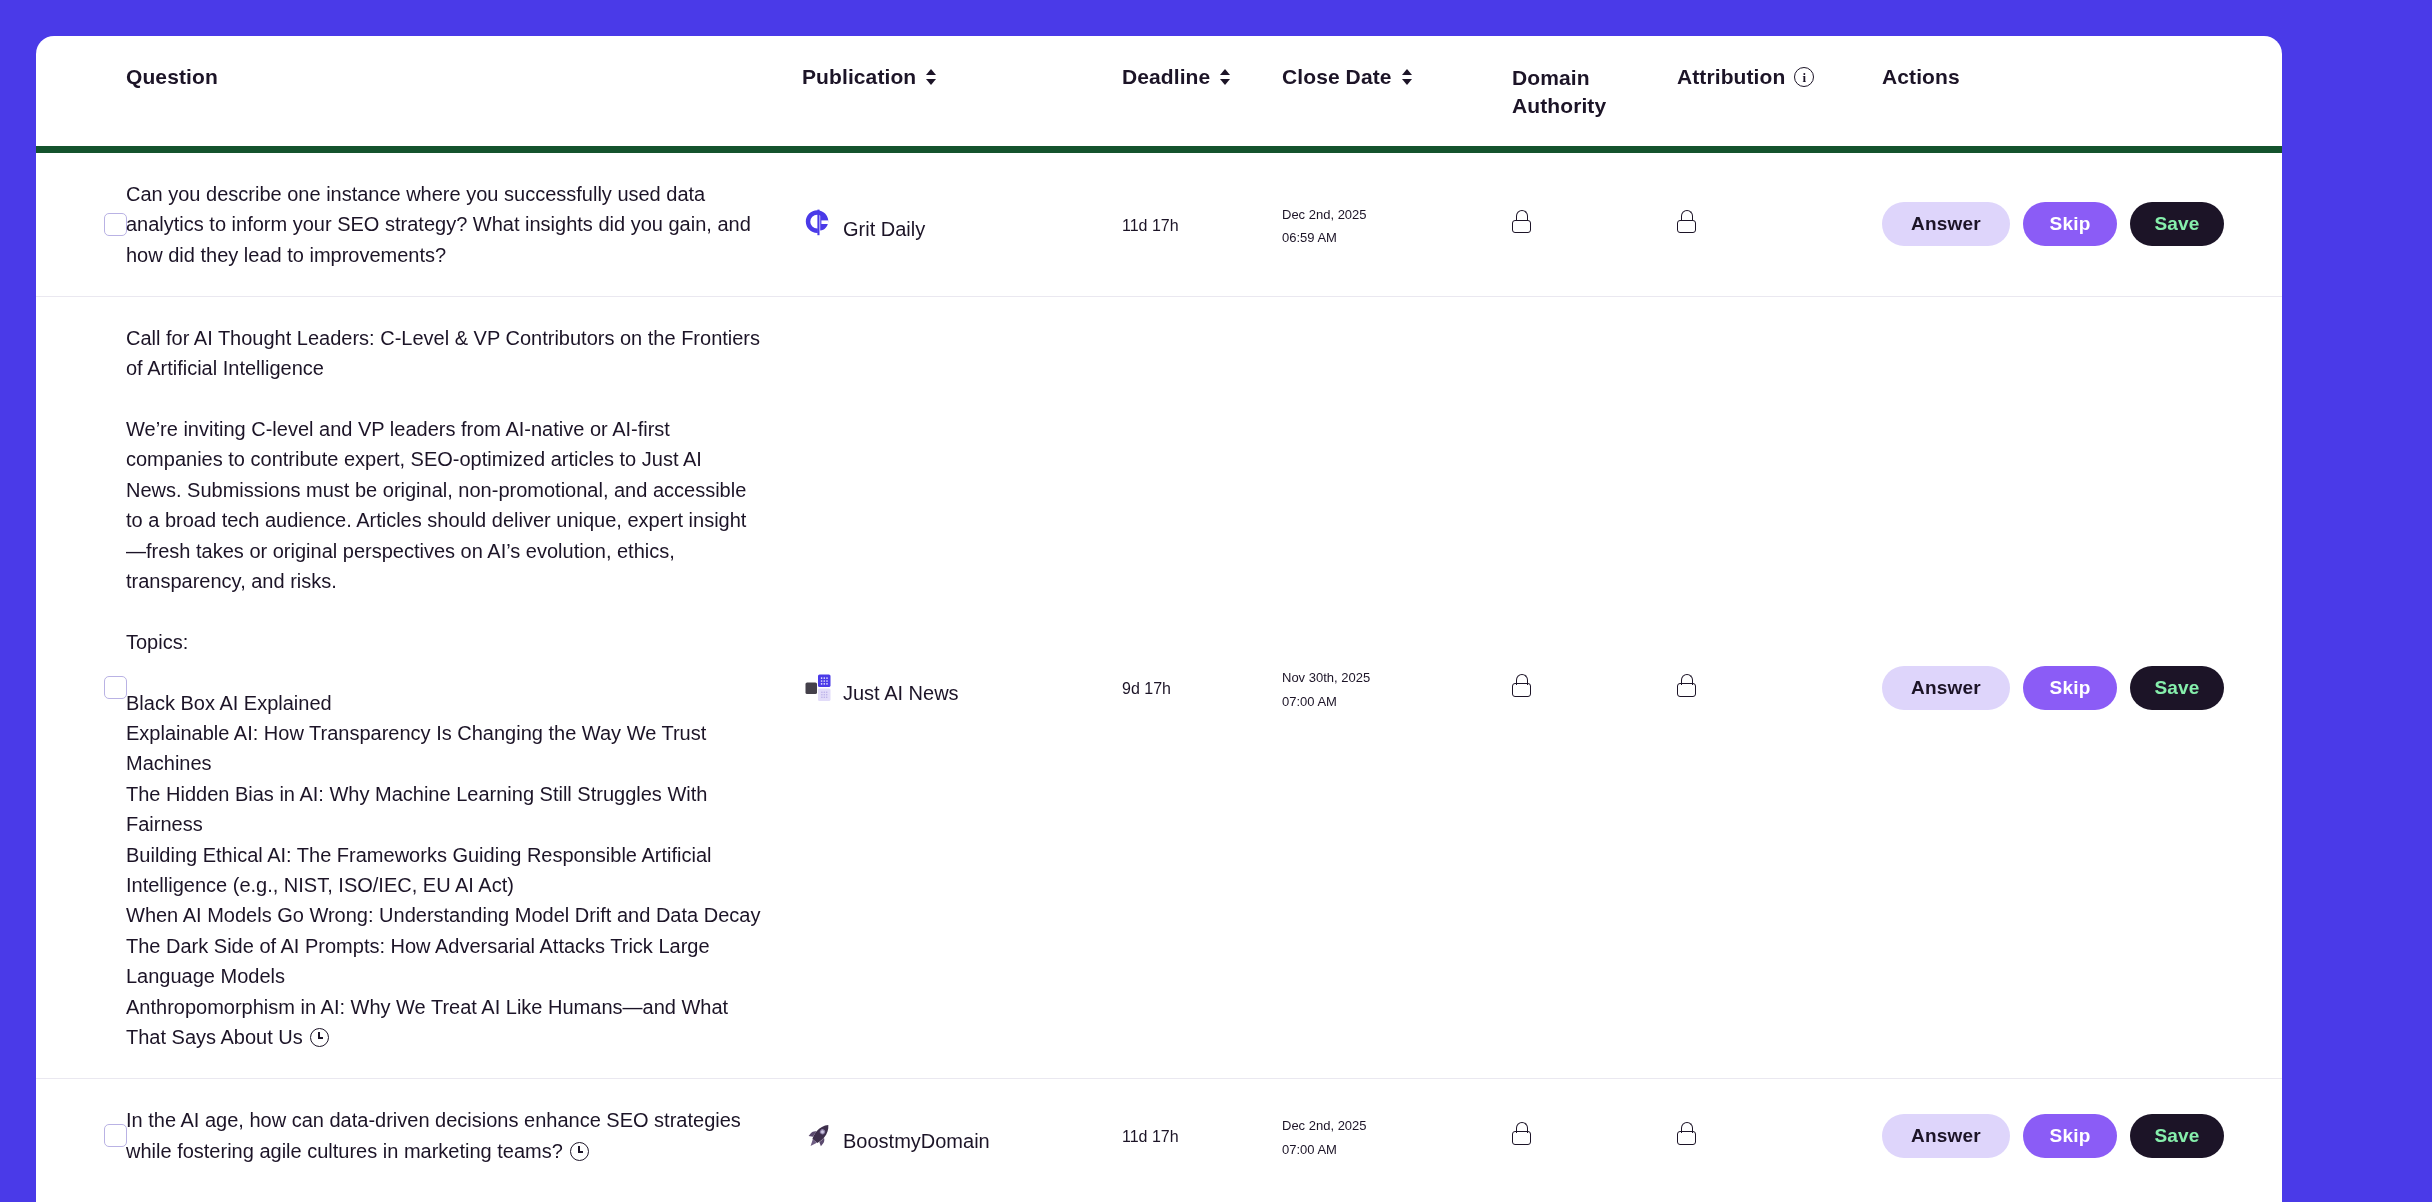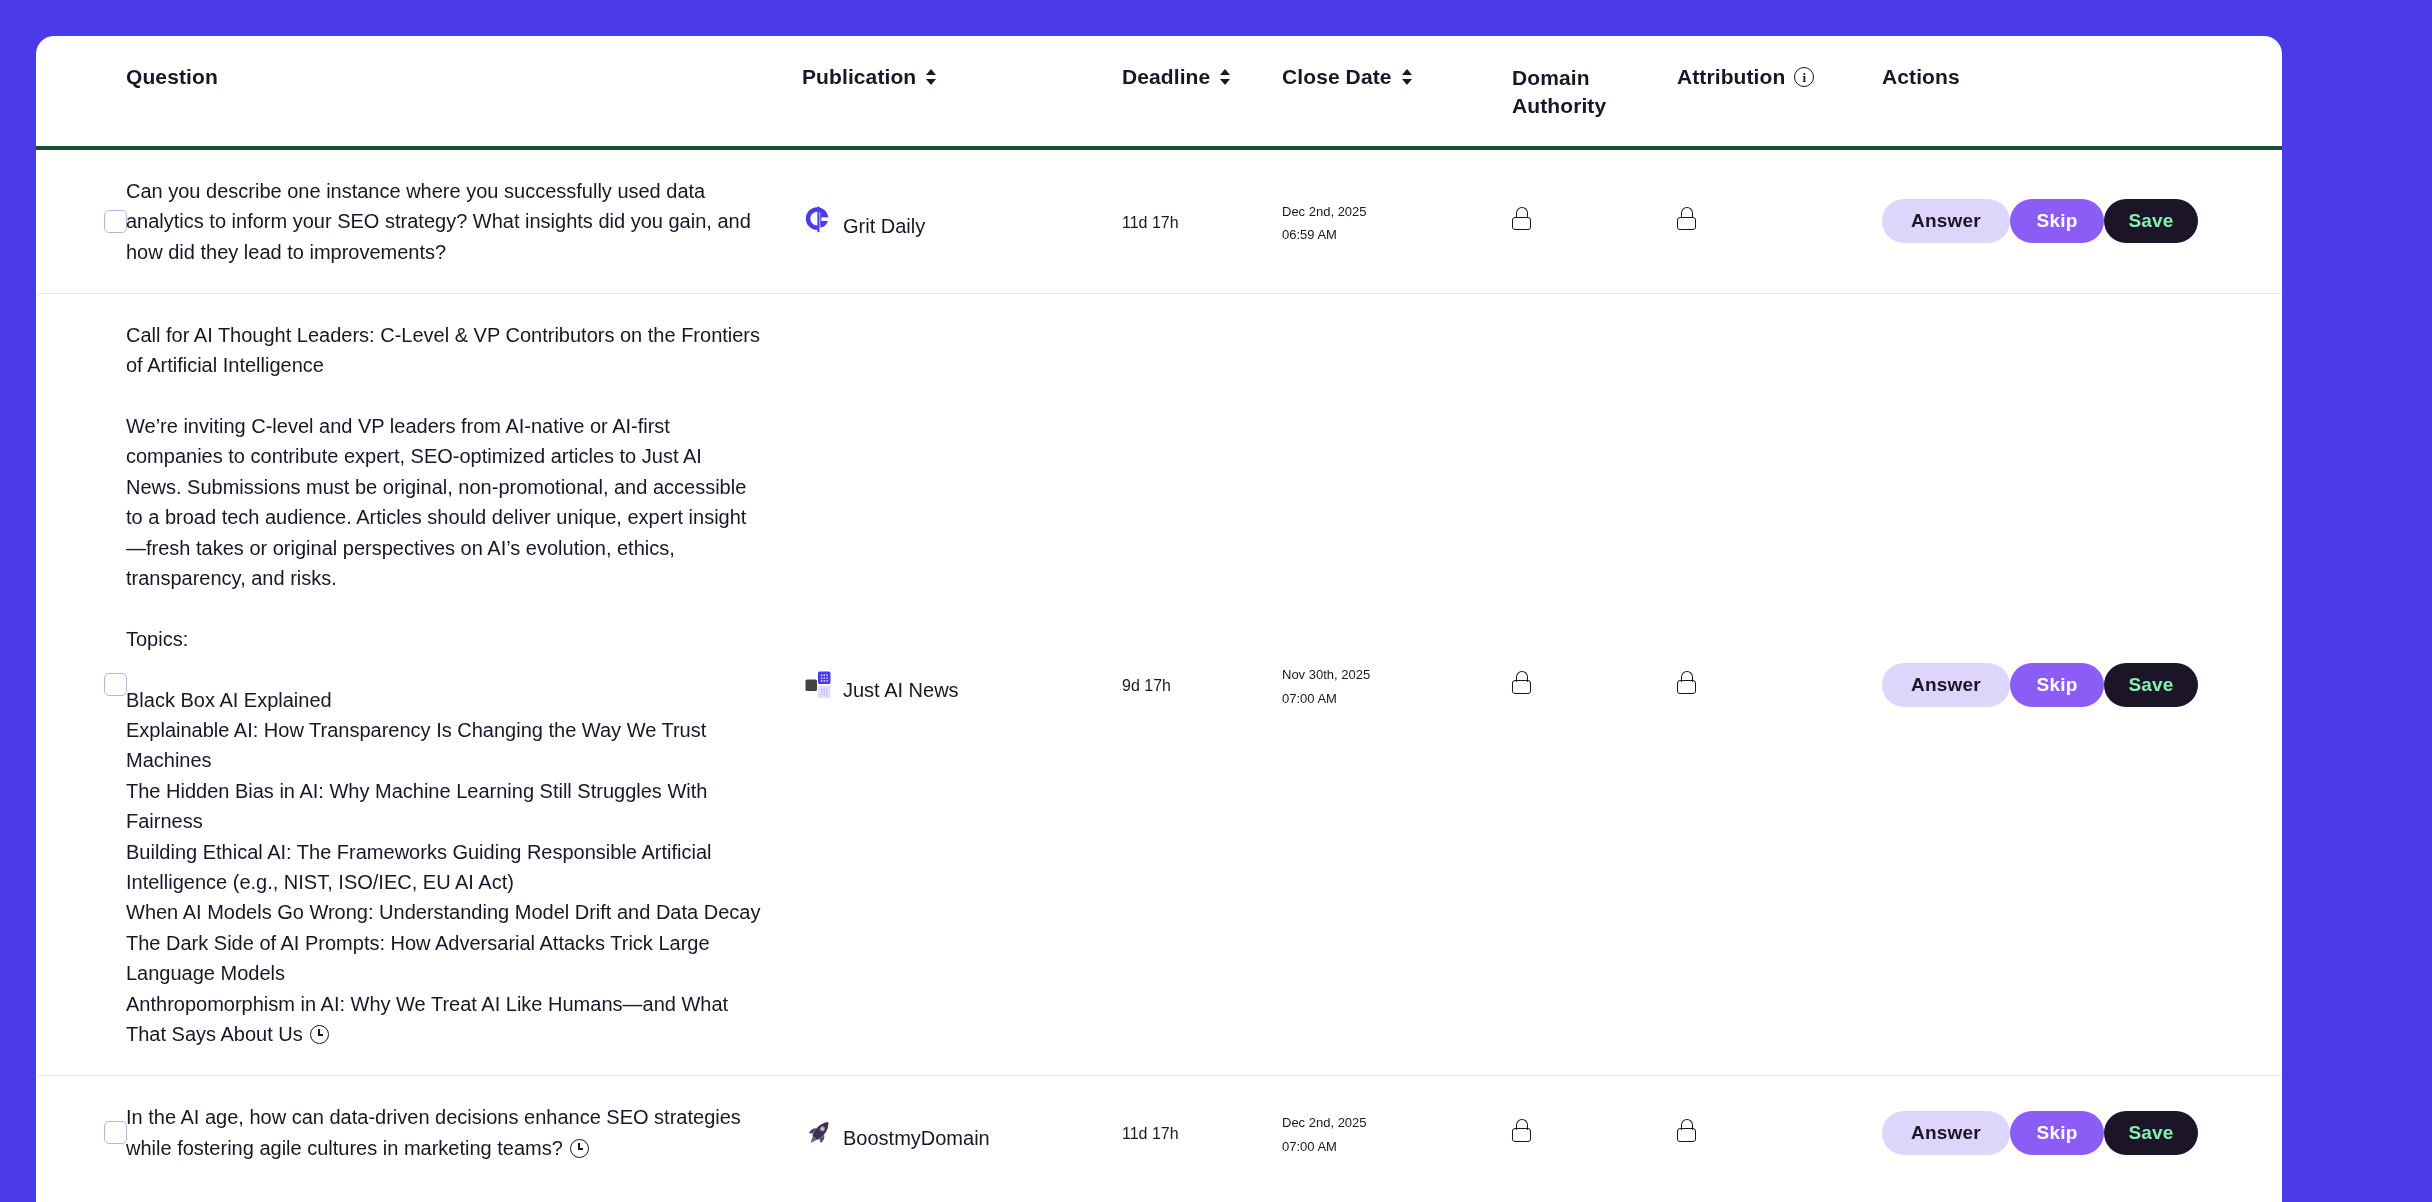--- a/index.html
+++ b/index.html
@@ -56,21 +56,21 @@
     font-size: 21px;
     font-weight: bold;
     color: #1C1427;
     text-align: left;
     padding: 28px 0 26px 0;
     vertical-align: top;
     line-height: 1.28;
     letter-spacing: 0.1px;
   }
 
-  thead tr { border-bottom: 4px solid #14532d; }
+  thead tr { border-bottom: 7px solid #14532d; }
 
   th.th-question { padding-left: 24px; }
   th.th-domain   { padding-left: 0px; margin-left: 9px; }
 
   .th-inner {
     display: inline-flex;
     align-items: center;
     gap: 9px;
     white-space: nowrap;
   }
@@ -213,20 +213,21 @@
     position: absolute;
     left: 0; top: 9.5px;
     width: 19px; height: 13.5px;
     border: 1.8px solid #1C1427;
     border-radius: 3px;
   }
 
   
   .actions {
     display: flex;
+    gap: 13px;
   }
   .btn {
     border: none;
     border-radius: 999px;
     font-family: "Liberation Sans", sans-serif;
     font-size: 19px;
     font-weight: bold;
     cursor: pointer;
     height: 44px;
     line-height: 44px;

